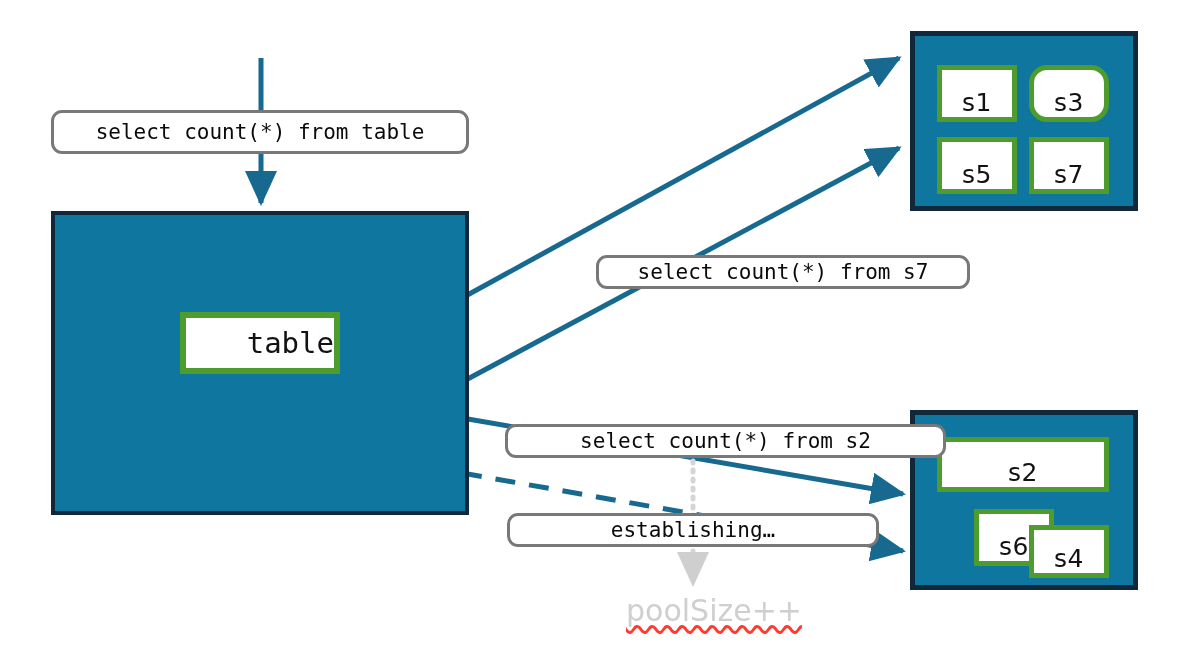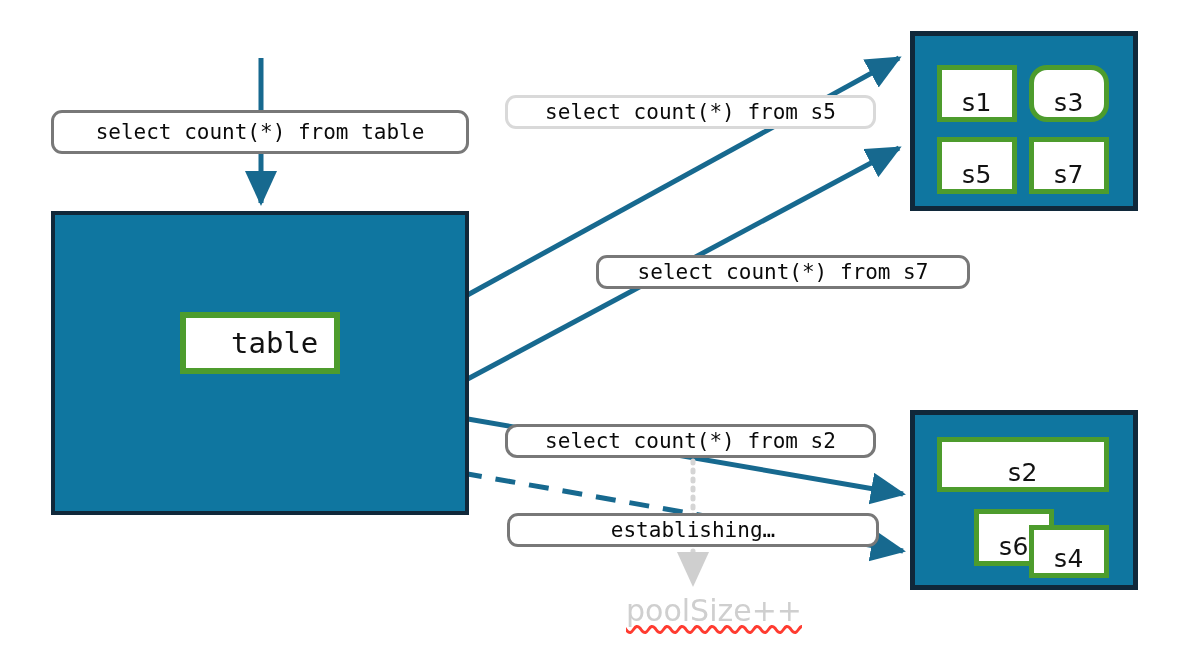--- a/index.html
+++ b/index.html
@@ -52,21 +52,21 @@
     color: #121212;
     letter-spacing: 0.5px;
   }
   .table-label-box {
     position: absolute;
     background: #ffffff;
     border: 6px solid #4D9C2D;
     box-sizing: border-box;
     display: flex;
     align-items: center;
-    justify-content: flex-start;
+    justify-content: flex-end;
     font-family: "DejaVu Sans Mono", monospace;
     font-size: 29px;
     color: #121212;
     padding-left: 45px;
   }
   
   .pill {
     position: absolute;
     background: #ffffff;
     border: 3px solid #787878;
@@ -165,30 +165,27 @@
     <span>s6</span>
   </div>
   <div class="sess" style="left:1029px; top:525px; width:80px; height:53px;">
     <span>s4</span>
   </div>
 
   <div class="pill" style="left:51px; top:110px; width:418px; height:44px;">
     <span>select count(*) from table</span>
   </div>
 
-  <div class="pill light" style="left:505px; top:95px; width:371px; height:34px;">
-    <span>select count(*) from s5</span>
-  </div>
 
 
   <div class="pill" style="left:596px; top:255px; width:374px; height:34px;">
     <span>select count(*) from s7</span>
   </div>
 
-  <div class="pill" style="left:505px; top:424px; width:371px; height:34px;border-radius:12px;">
+  <div class="pill" style="left:505px; top:424px; width:441px; height:34px;">
     <span>select count(*) from s2</span>
   </div>
 
   <div class="pill" style="left:507px; top:513px; width:372px; height:34px;">
     <span>establishing…</span>
   </div>
 
   <div class="ghost-text" style="left:626px; top:593px;">
     <span>poolSize++</span>
   </div>

